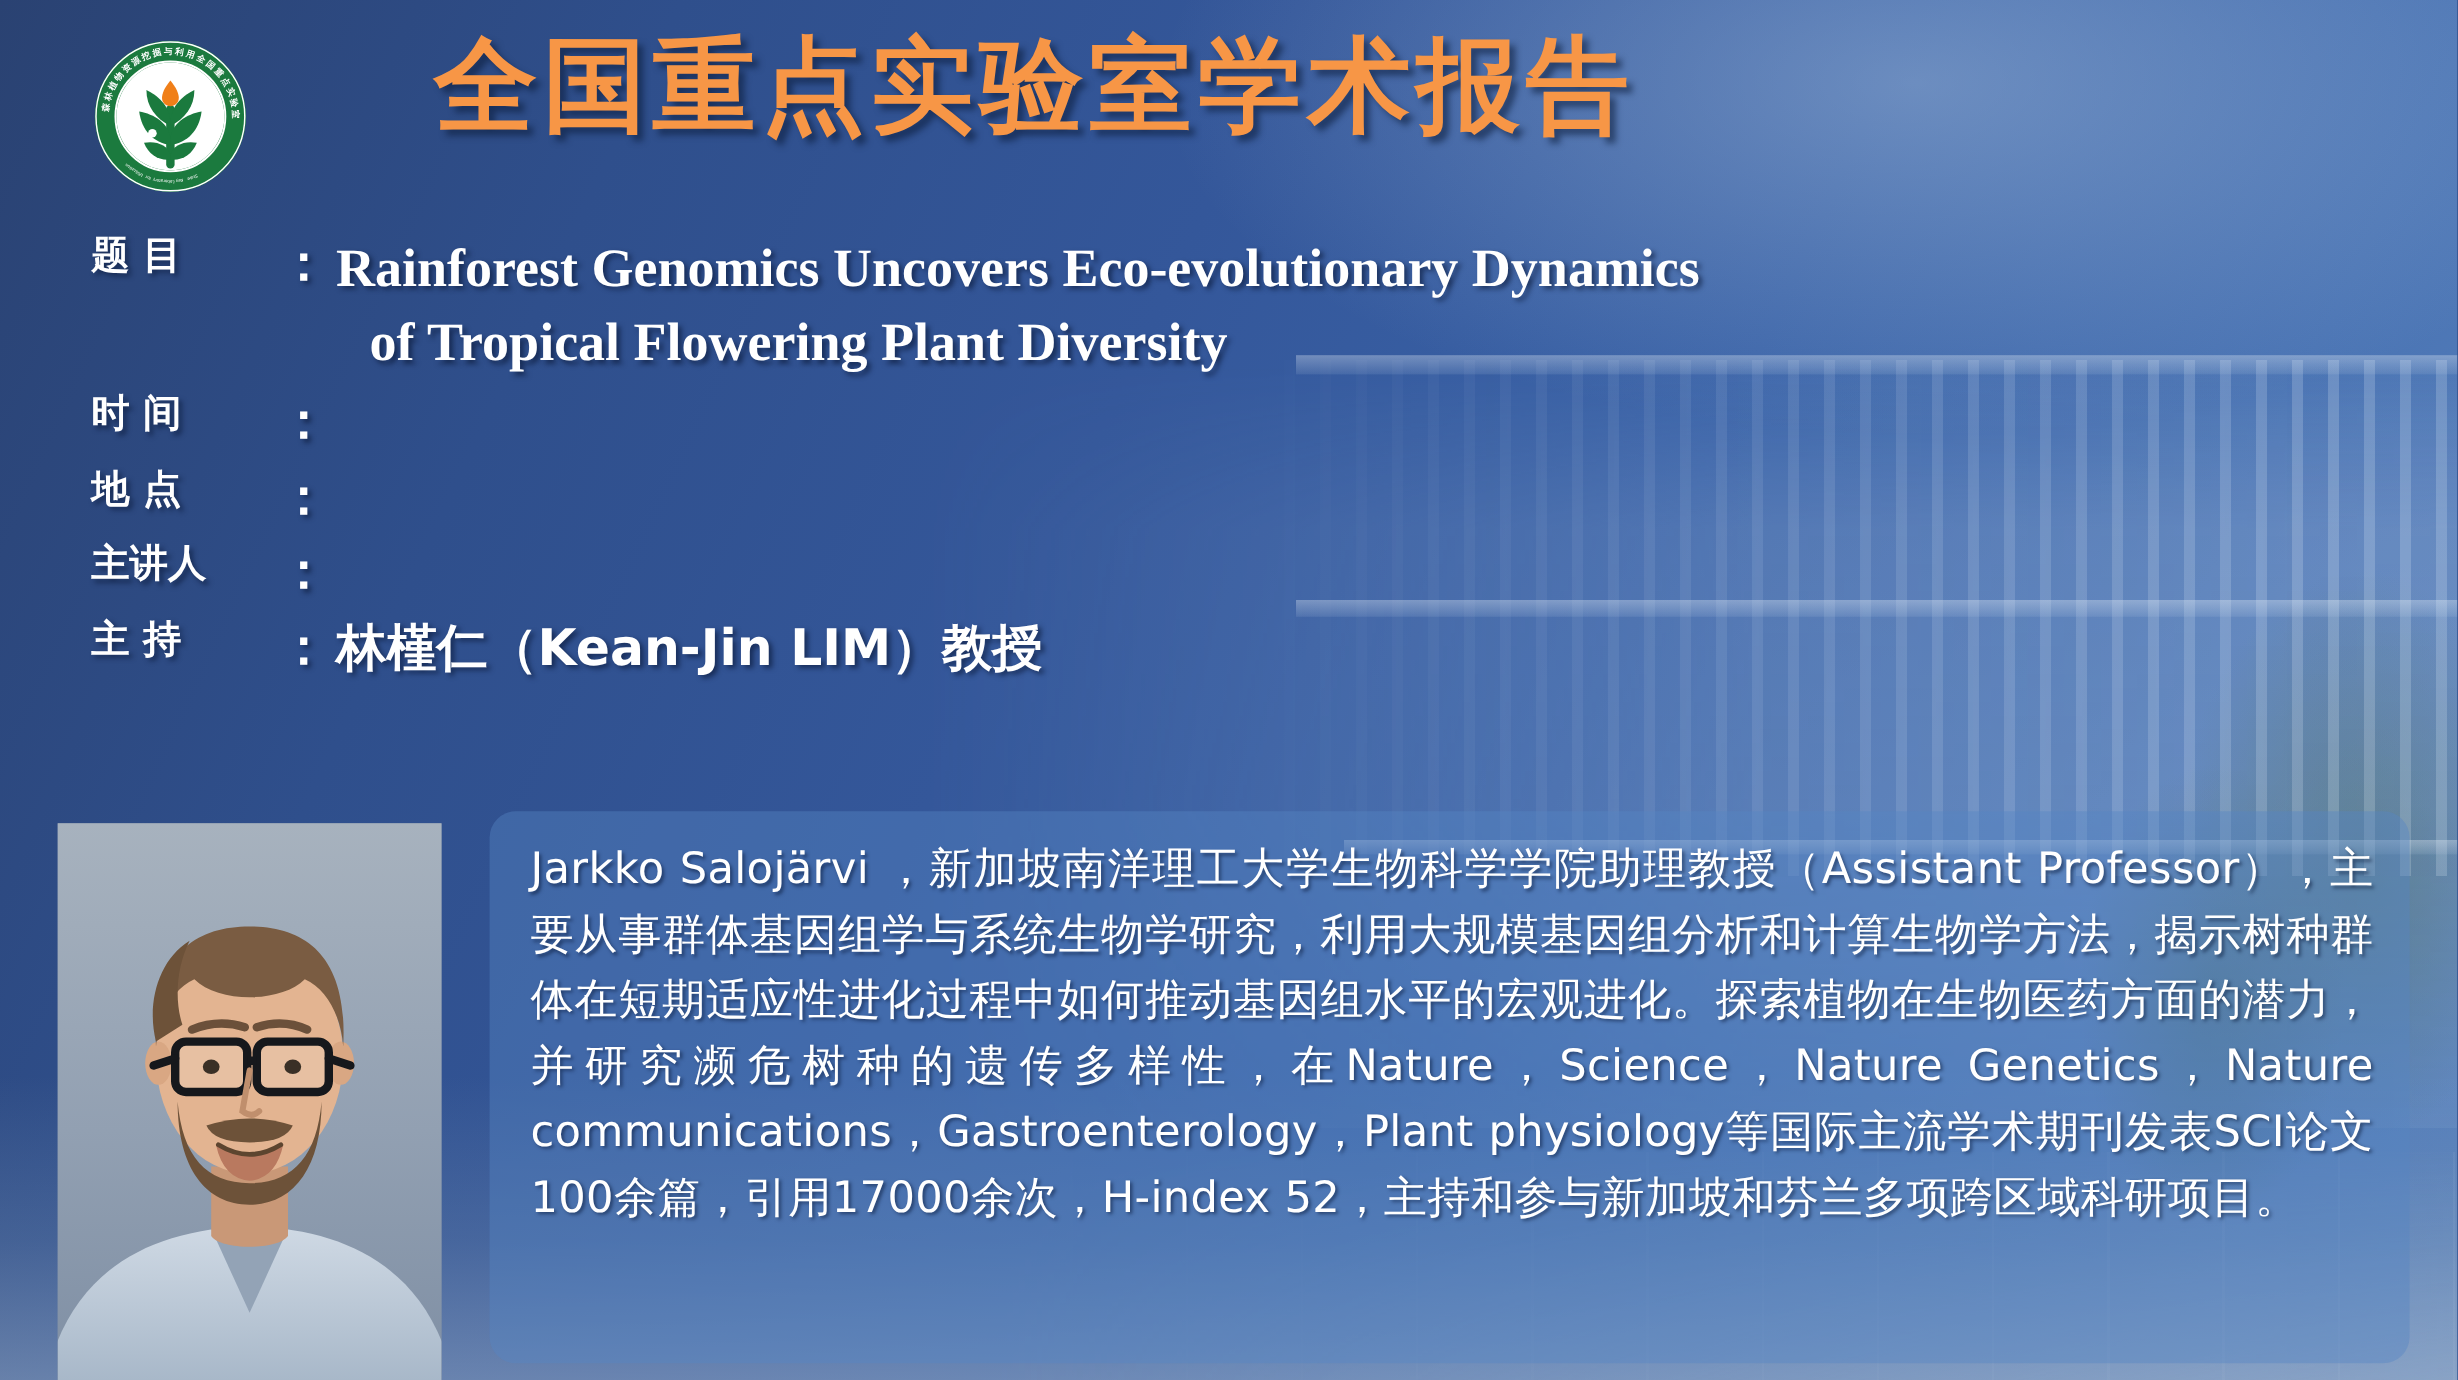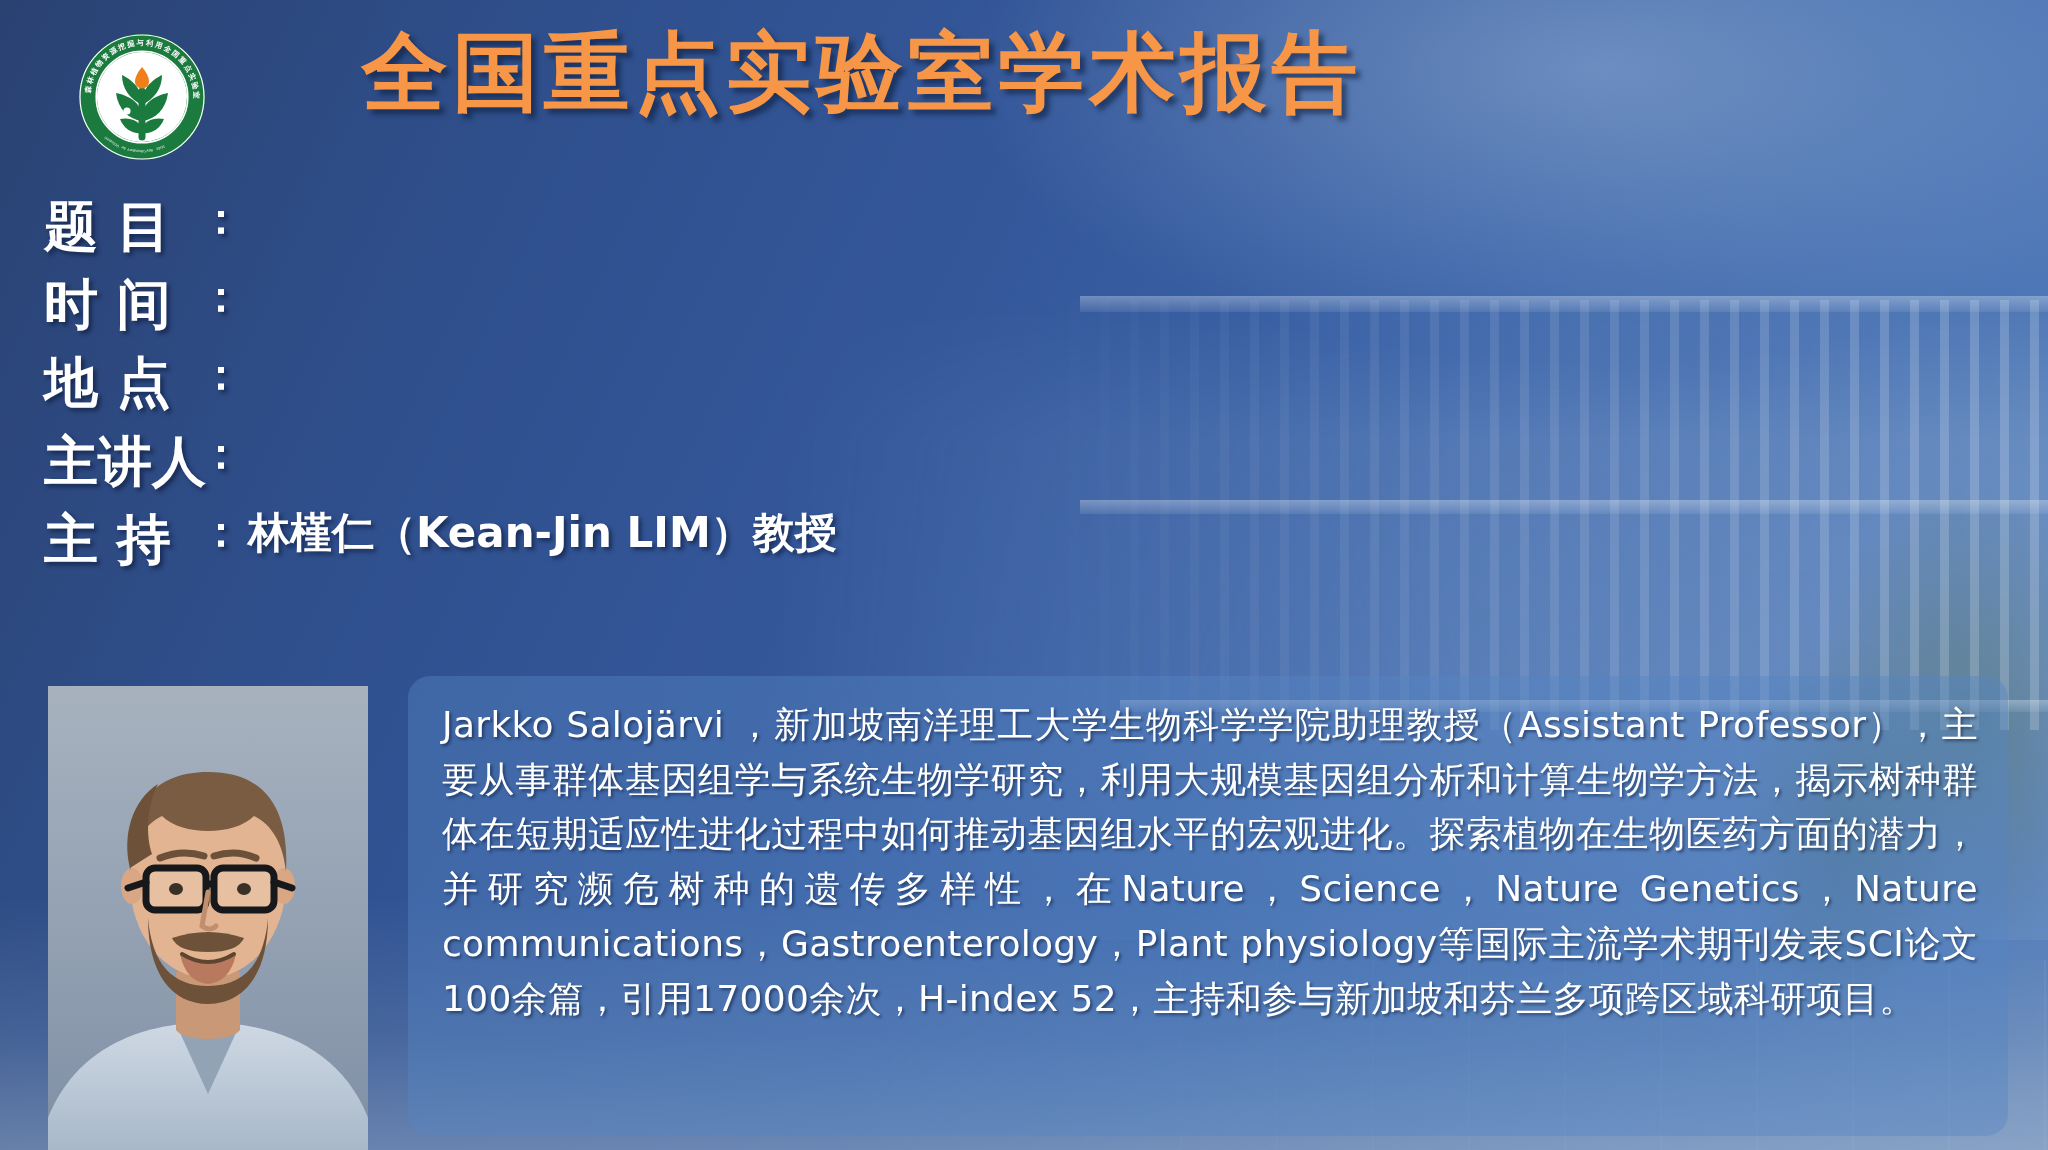--- a/index.html
+++ b/index.html
@@ -69,24 +69,25 @@
     text-shadow:5px 5px 5px rgba(10,25,55,.55);
     white-space:nowrap;
   }
 
   
   .info{position:absolute;left:44px;top:192px;width:1990px;color:#ffffff;}
   .row{display:flex;align-items:flex-start;margin-bottom:8px;}
   .label{
     flex:0 0 auto;width:156px;
     font-family:"DejaVu Sans","Liberation Sans",sans-serif;
-    font-weight:bold;font-size:54px;line-height:1.30;
+    font-weight:bold;font-size:32px;line-height:1.30;
     letter-spacing:0px;
     text-shadow:3px 3px 4px rgba(8,22,52,.60);
     white-space:nowrap;
+    margin-left:32px;
   }
   .colon{
     flex:0 0 auto;
     font-family:"DejaVu Sans","Liberation Sans",sans-serif;
     font-weight:bold;font-size:42px;line-height:1.30;
     text-shadow:3px 3px 4px rgba(8,22,52,.60);
     margin-right:6px;
   }
   .value{
     flex:1 1 auto;
@@ -182,20 +183,22 @@
   </div>
 
   <div class="main-title">全国重点实验室学术报告</div>
 
   <div class="info">
 
     <div class="row title-row">
       <span class="label">题    目</span>
       <span class="colon">：</span>
       <span class="value">
+        <span>Rainforest Genomics Uncovers Eco-evolutionary Dynamics</span>
+        <span class="title-l2">of  Tropical Flowering Plant Diversity</span>
       </span>
     </div>
 
     <div class="row">
       <span class="label">时    间</span>
       <span class="colon">：</span>
     </div>
 
     <div class="row">
       <span class="label">地    点</span>

